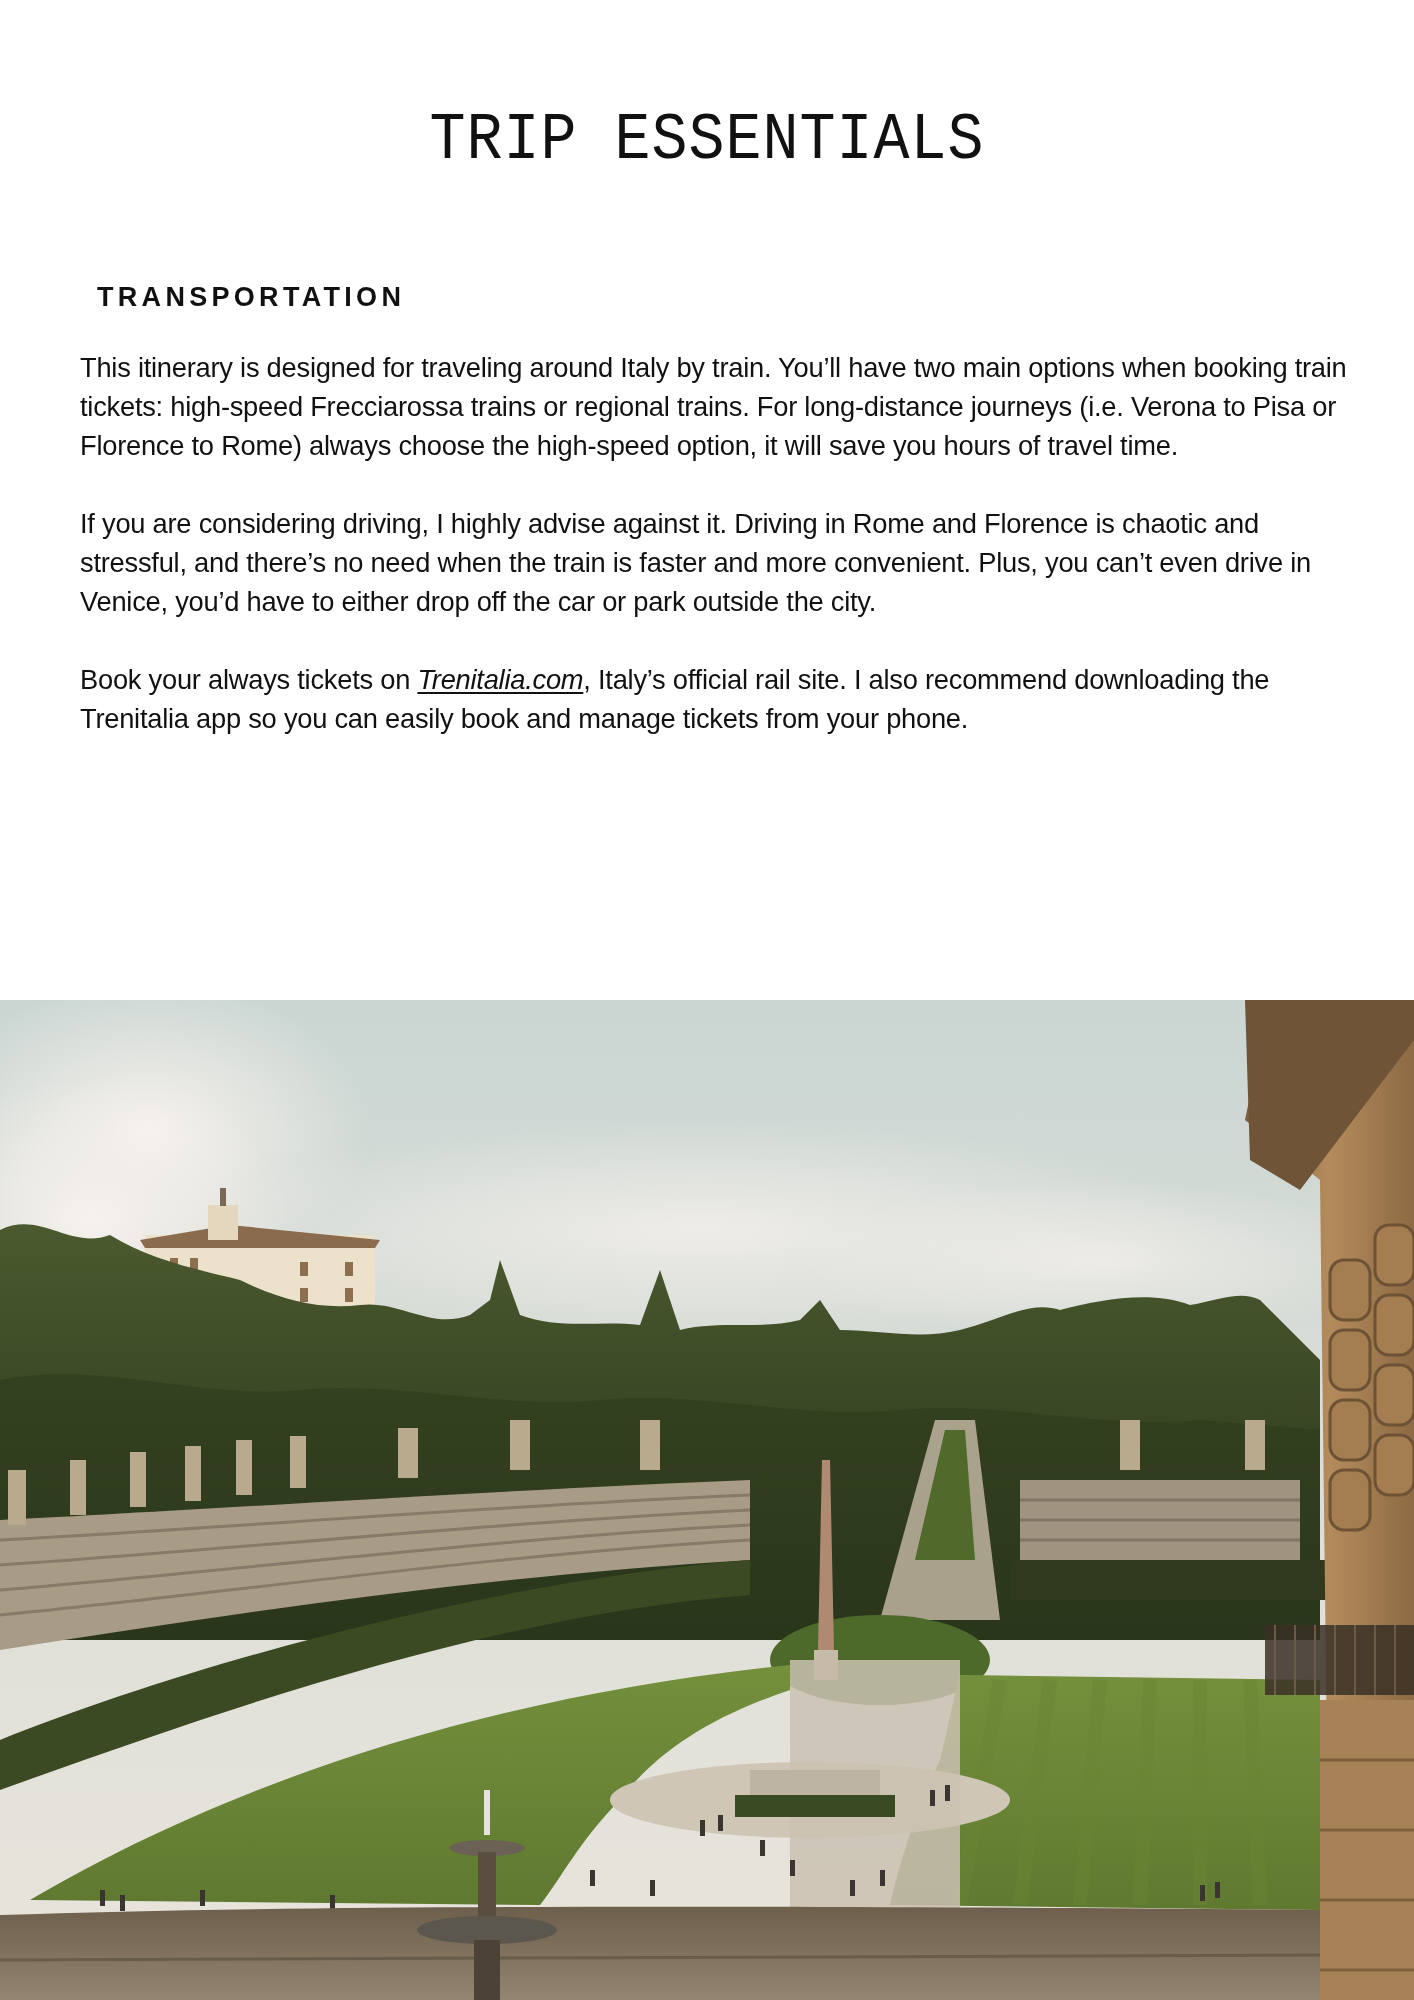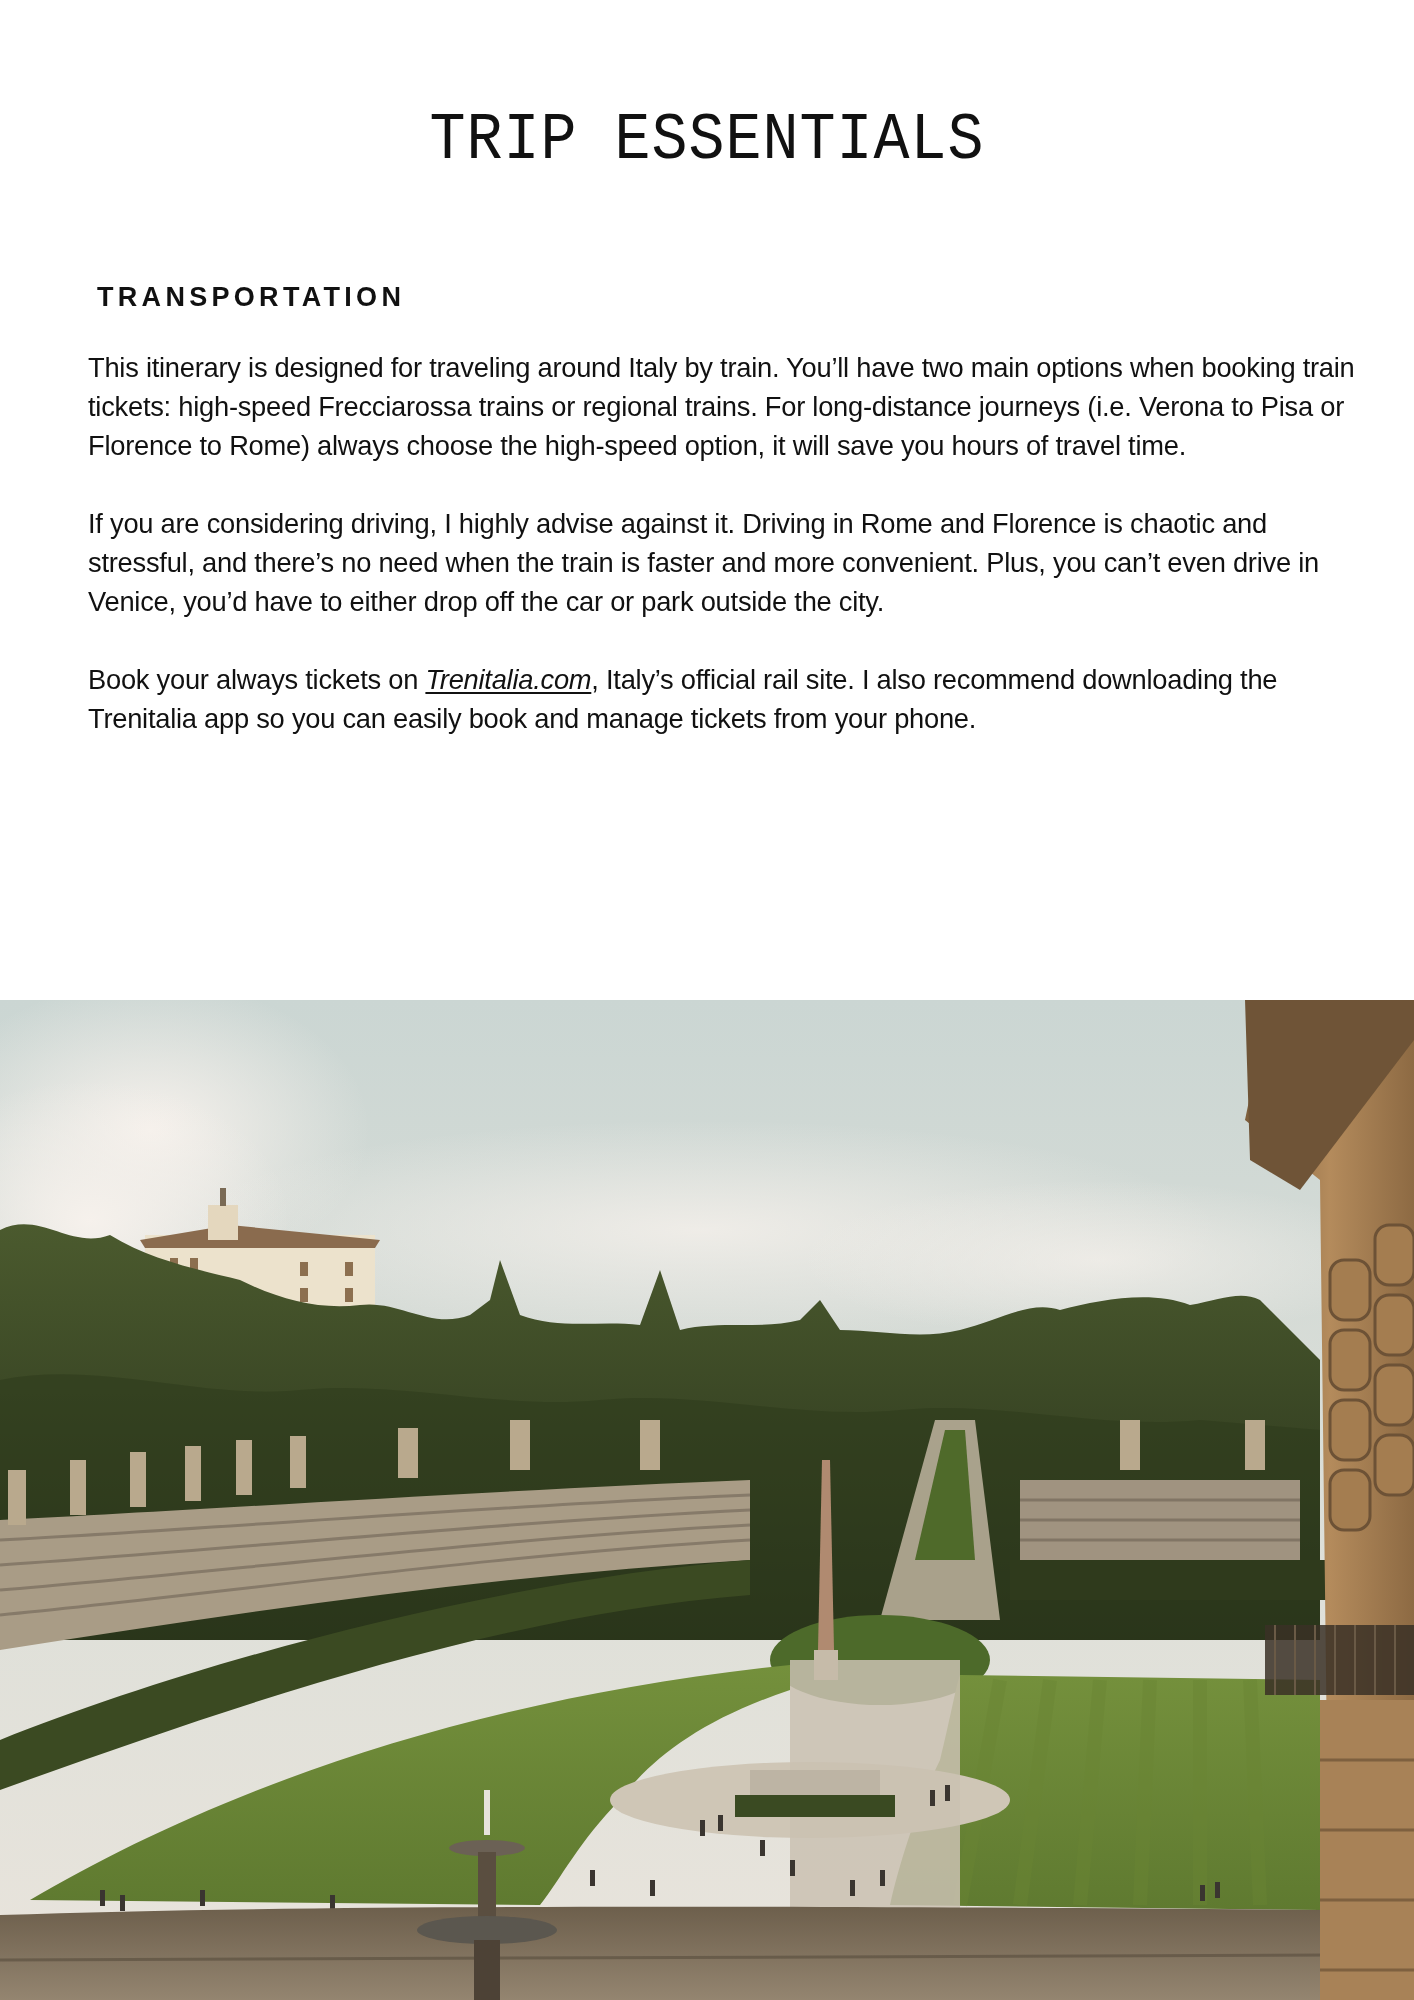--- a/index.html
+++ b/index.html
@@ -15,21 +15,21 @@
     font-family: "Liberation Sans", "DejaVu Sans", sans-serif;
     font-size: 27px; font-weight: 700; letter-spacing: 4.3px; line-height: 32px;
     color: #111111;
     margin-left: 24px;
   }
   .body-text {
     position: absolute; left: 72px; top: 348px; width: 1290px;
     font-family: "Liberation Sans", "DejaVu Sans", sans-serif;
     font-size: 27.3px; line-height: 39px; color: #111111; letter-spacing: -0.25px;
   }
-  .body-text p { margin: 0 0 39px 16px; }
+  .body-text p { margin: 0 0 39px 8px; }
   .body-text a { color: #111111; text-decoration: underline; text-underline-offset: 3px; text-decoration-thickness: 1.5px; font-style: italic; }
 
   .hero {
     position: absolute; left: 0; top: 1000px; width: 1414px; height: 1000px; overflow: hidden;
     background: #cdd6d2;
   }
   .hero svg { display: block; }
 </style>
 </head>
 <body>

